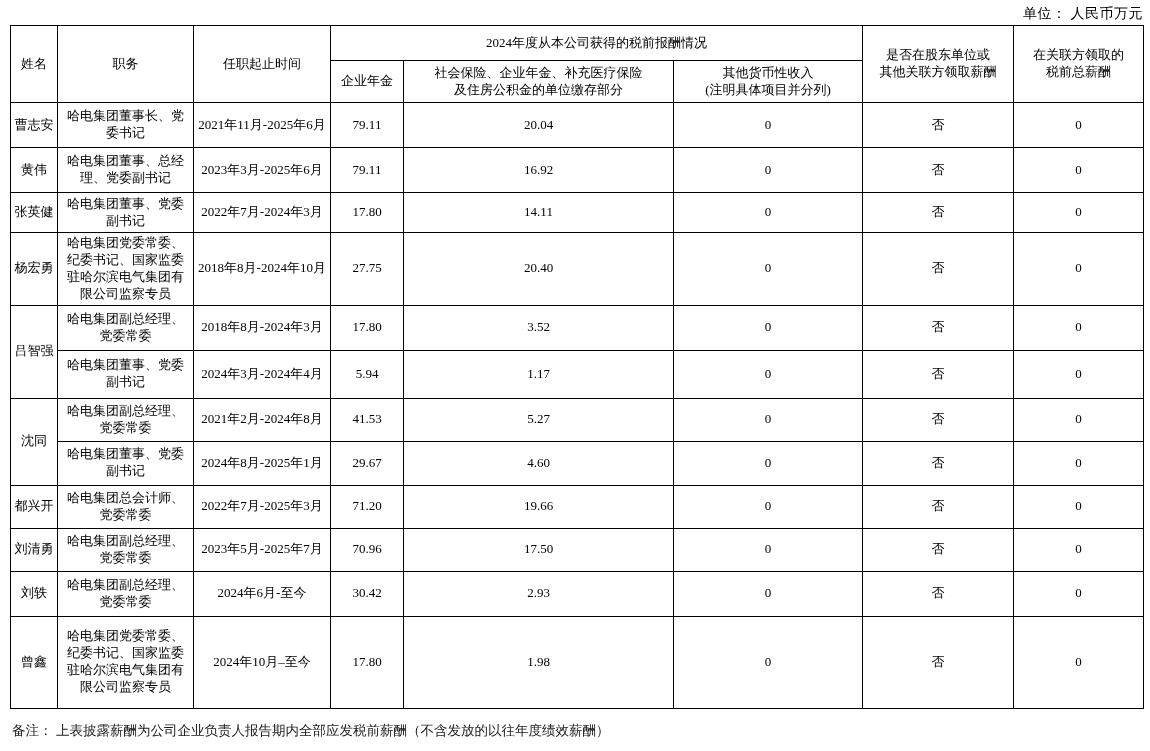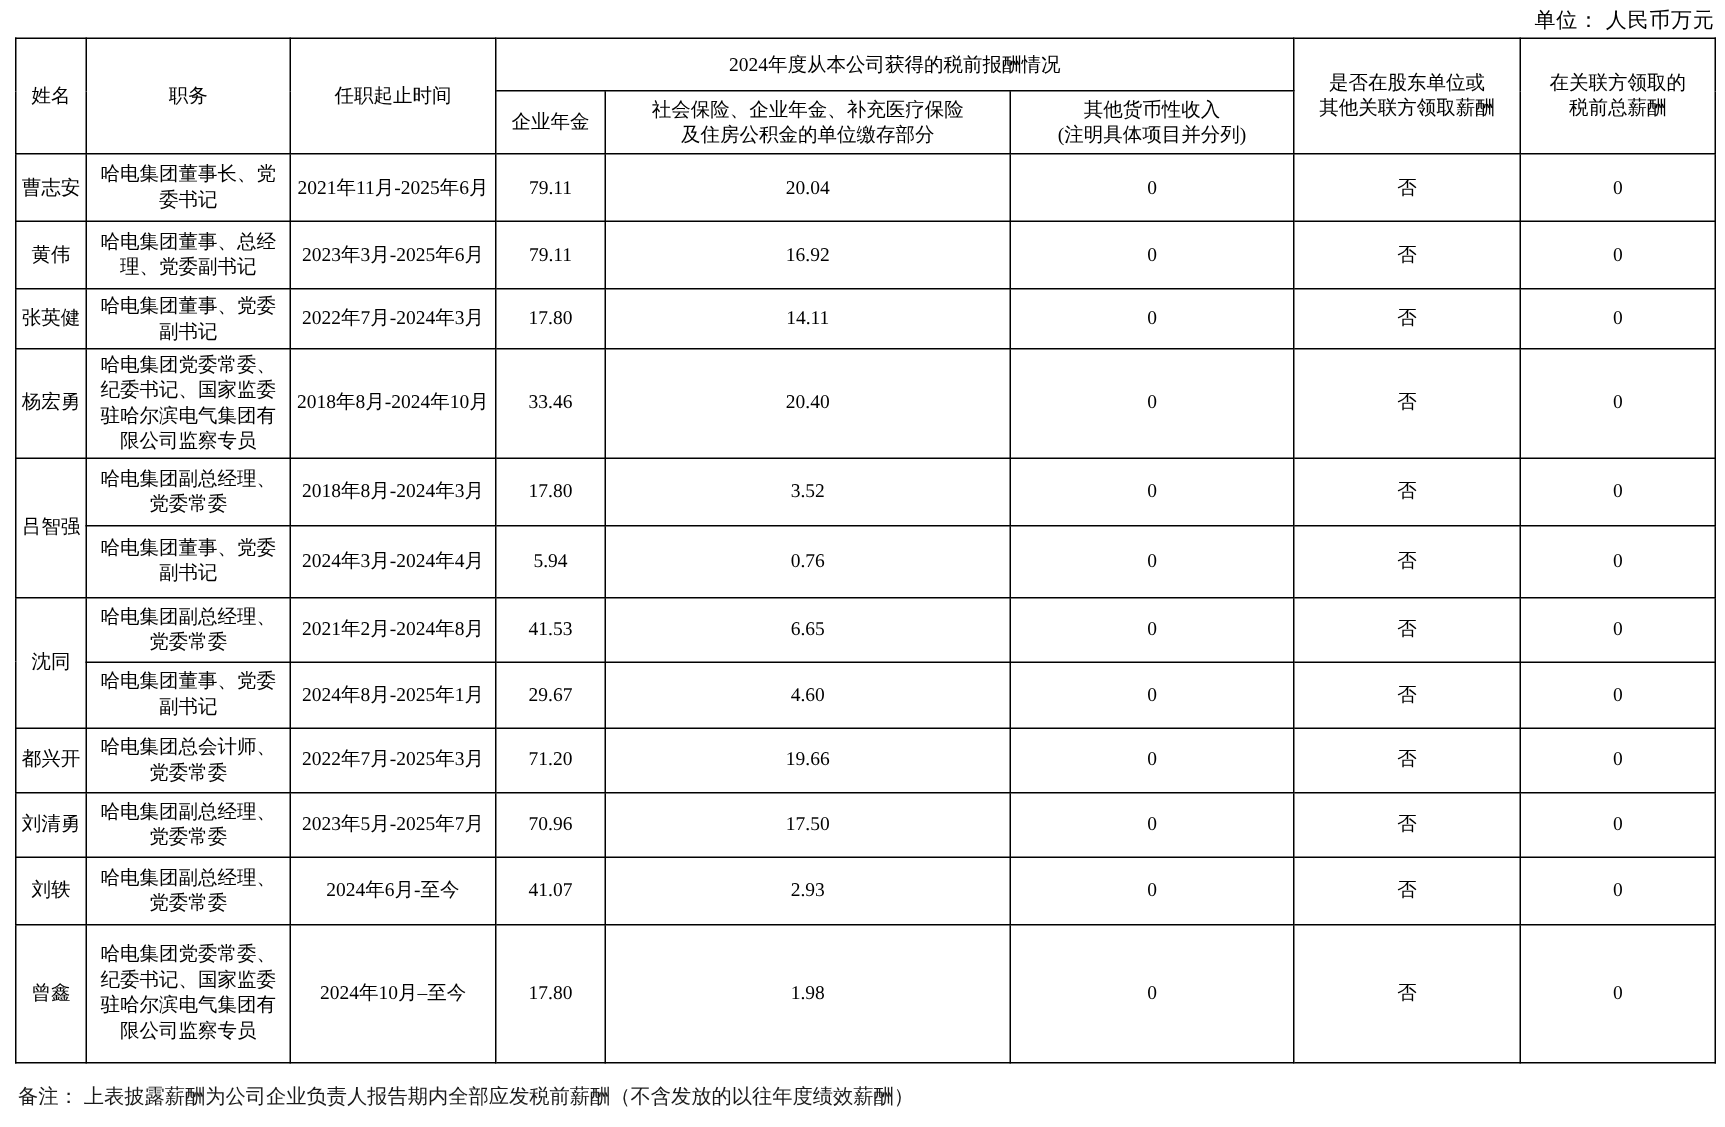--- a/index.html
+++ b/index.html
@@ -112,21 +112,21 @@
         <td class="num">14.11</td>
         <td class="num">0</td>
         <td>否</td>
         <td class="num">0</td>
       </tr>
 
       <tr style="height:65px">
         <td class="name">杨宏勇</td>
         <td class="pos">哈电集团党委常委、纪委书记、国家监委驻哈尔滨电气集团有限公司监察专员</td>
         <td class="term">2018年8月-2024年10月</td>
-        <td class="num">33.46</td>
+        <td class="num">27.75</td>
         <td class="num">20.40</td>
         <td class="num">0</td>
         <td>否</td>
         <td class="num">0</td>
       </tr>
 
       <tr style="height:45px">
         <td class="name" rowspan="2">吕智强</td>
         <td class="pos">哈电集团副总经理、党委常委</td>
         <td class="term">2018年8月-2024年3月</td>
@@ -134,32 +134,32 @@
         <td class="num">3.52</td>
         <td class="num">0</td>
         <td>否</td>
         <td class="num">0</td>
       </tr>
 
       <tr style="height:48px">
         <td class="pos">哈电集团董事、党委副书记</td>
         <td class="term">2024年3月-2024年4月</td>
         <td class="num">5.94</td>
-        <td class="num">0.76</td>
+        <td class="num">1.17</td>
         <td class="num">0</td>
         <td>否</td>
         <td class="num">0</td>
       </tr>
 
       <tr style="height:43px">
         <td class="name" rowspan="2">沈同</td>
         <td class="pos">哈电集团副总经理、党委常委</td>
         <td class="term">2021年2月-2024年8月</td>
         <td class="num">41.53</td>
-        <td class="num">6.65</td>
+        <td class="num">5.27</td>
         <td class="num">0</td>
         <td>否</td>
         <td class="num">0</td>
       </tr>
 
       <tr style="height:44px">
         <td class="pos">哈电集团董事、党委副书记</td>
         <td class="term">2024年8月-2025年1月</td>
         <td class="num">29.67</td>
         <td class="num">4.60</td>
@@ -187,21 +187,21 @@
         <td class="num">17.50</td>
         <td class="num">0</td>
         <td>否</td>
         <td class="num">0</td>
       </tr>
 
       <tr style="height:45px">
         <td class="name">刘轶</td>
         <td class="pos">哈电集团副总经理、党委常委</td>
         <td class="term">2024年6月-至今</td>
-        <td class="num">41.07</td>
+        <td class="num">30.42</td>
         <td class="num">2.93</td>
         <td class="num">0</td>
         <td>否</td>
         <td class="num">0</td>
       </tr>
 
       <tr style="height:92px">
         <td class="name">曾鑫</td>
         <td class="pos">哈电集团党委常委、纪委书记、国家监委驻哈尔滨电气集团有限公司监察专员</td>
         <td class="term">2024年10月–至今</td>

